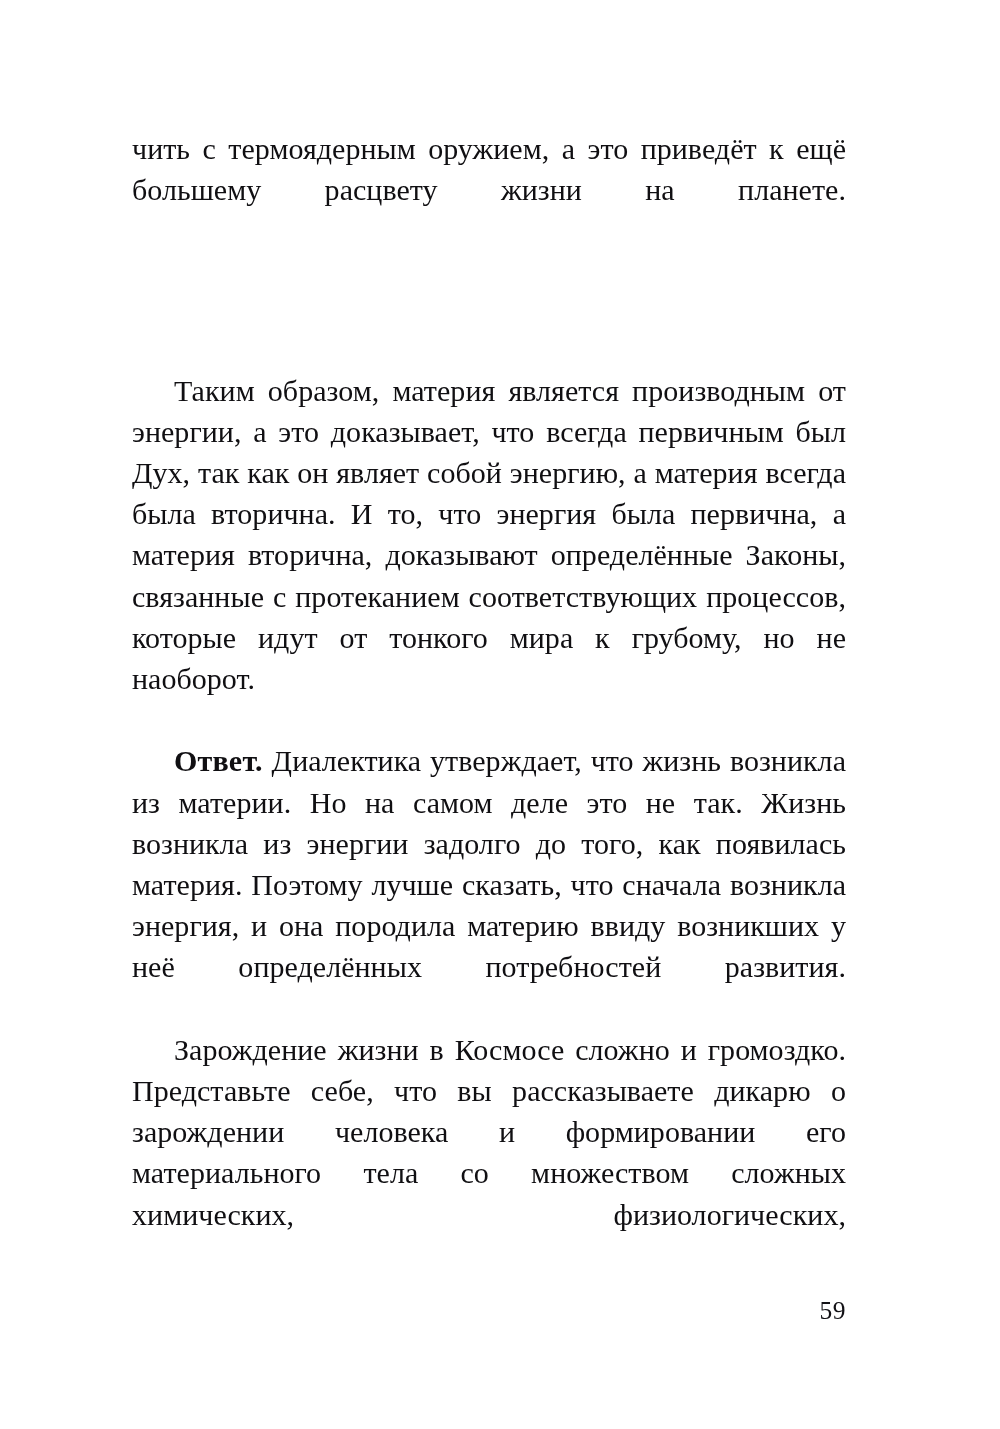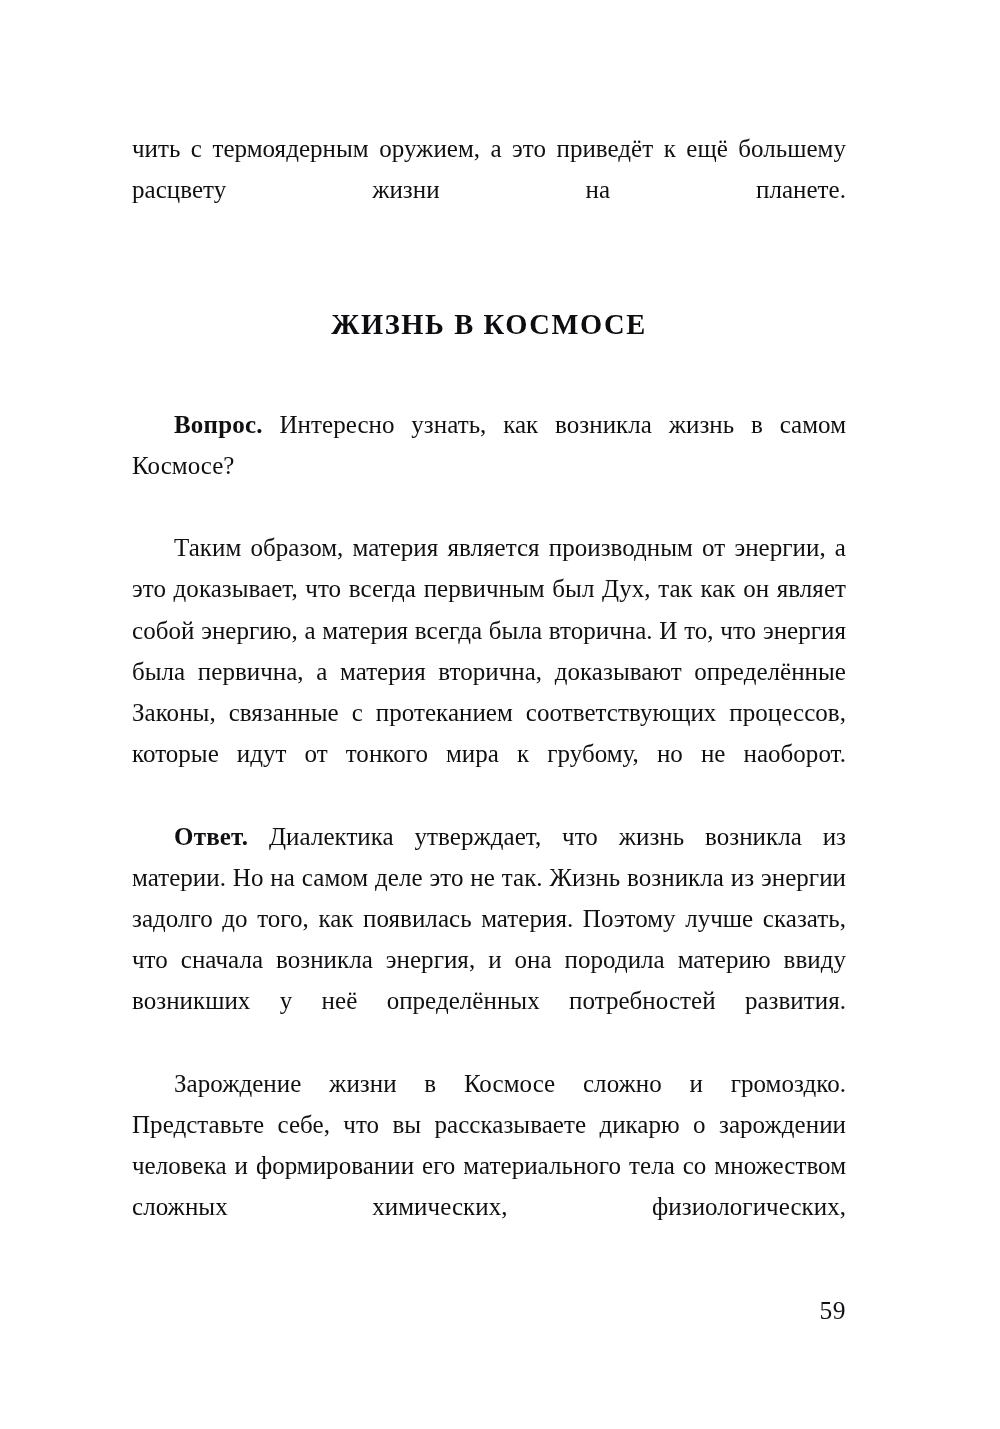--- a/index.html
+++ b/index.html
@@ -32,21 +32,21 @@
     left: 132px;
     top: 128px;
     width: 714px;
   }
 
   p.para {
     margin: 0;
     padding: 0;
     text-align: justify;
     text-justify: inter-word;
-    font-size: 25px;
+    font-size: 30px;
     line-height: 41.2px;
     letter-spacing: 0.04px;
     word-spacing: 0.2px;
     color: #100f12;
     hyphens: manual;
   }
 
   
   p.para.cont {
     text-indent: 0;
@@ -99,25 +99,23 @@
 <body>
 
 <div class="page">
 
   <div class="text-block">
 
     <p class="para cont">чить с термоядерным оружием, а это приведёт к ещё большему расцвету жизни на планете.</p>
 
     <div class="spacer-before-heading"></div>
 
-    <h1 class="heading">ЖИЗНЬ В КОСМОСЕ</h1>
 
     <div class="spacer-after-heading"></div>
 
-    <p class="para indent"><span class="lead">Вопрос.</span><span> Интересно узнать, как возникла жизнь в самом Космосе?</span></p>
 
     <p class="para indent">Таким образом, материя является производным от энергии, а это доказывает, что всегда первичным был Дух, так как он являет собой энергию, а материя всегда была вторична. И то, что энергия была первична, а материя вторична, доказывают определённые Законы, связанные с протеканием соответствующих процессов, которые идут от тонкого мира к грубому, но не наоборот.</p>
 
     <p class="para indent"><span class="lead">Ответ.</span><span> Диалектика утверждает, что жизнь возникла из материи. Но на самом деле это не так. Жизнь возникла из энергии задолго до того, как появилась материя. Поэтому лучше сказать, что сначала возникла энергия, и она породила материю ввиду возникших у неё определённых потребностей развития.</span></p>
 
 
     <p class="para indent">Зарождение жизни в Космосе сложно и громоздко. Представьте себе, что вы рассказываете дикарю о зарождении человека и формировании его материального тела со множеством сложных химических, физиологических,</p>
 
   </div>
 

